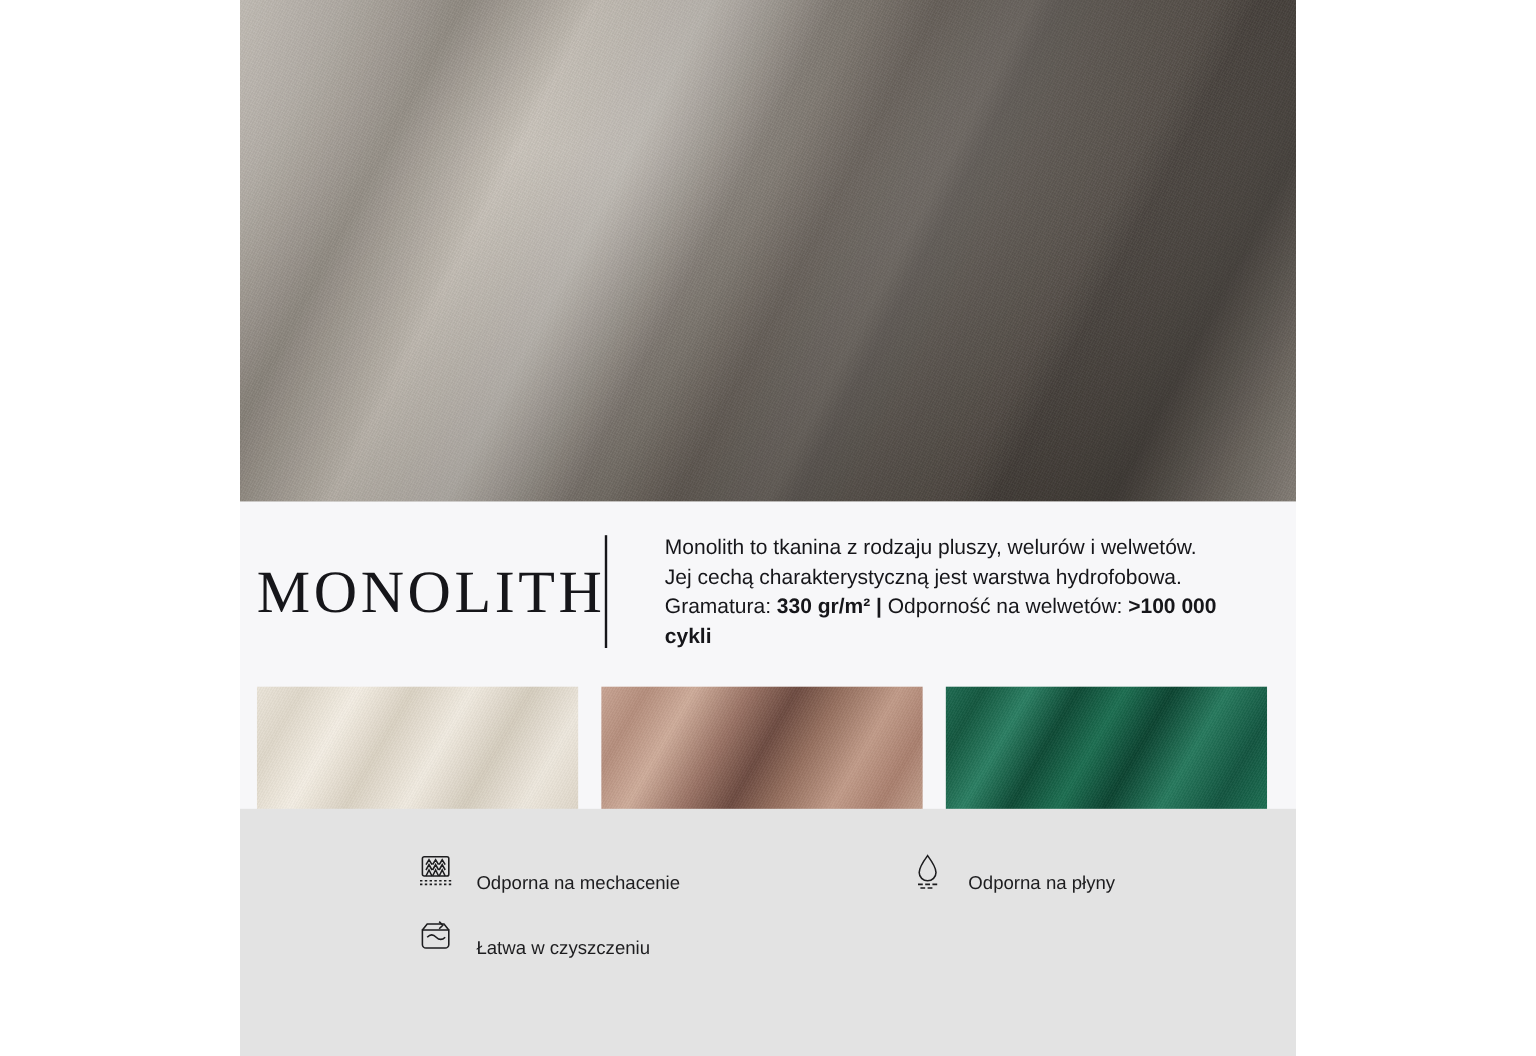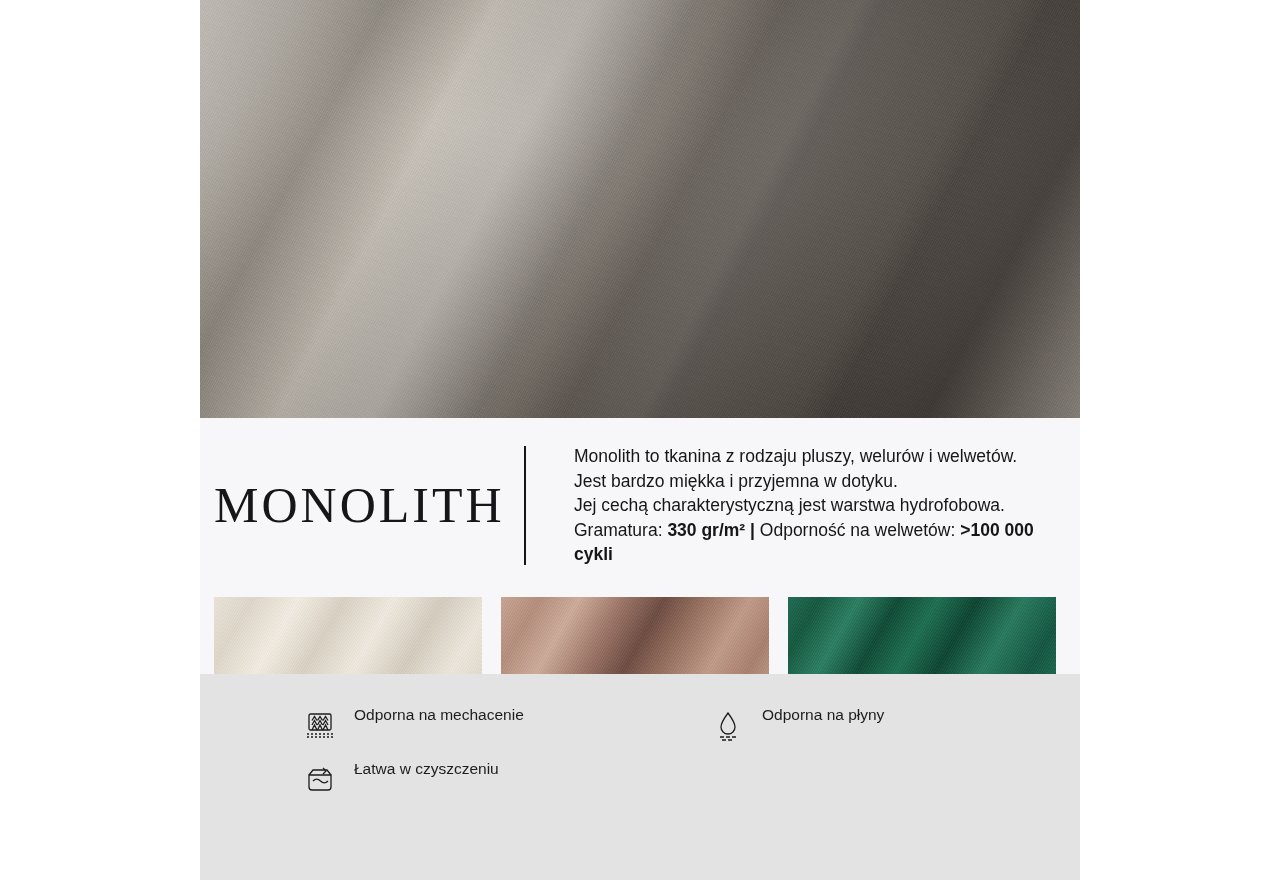--- a/index.html
+++ b/index.html
@@ -89,21 +89,21 @@
     background: #f7f7f9;
   }
   .brand {
     width: 290px;
     text-align: center;
     font-family: "Liberation Serif", serif;
     font-size: 50px;
     letter-spacing: 3px;
     color: #16161a;
     line-height: 1;
-    padding-right: 20px;
+    padding-right: 0;
   }
   .divider {
     width: 2px;
     align-self: stretch;
     background: #16161a;
     margin: 2px 22px 2px 0;
   }
   .desc {
     flex: 1;
     font-size: 17.5px;
@@ -151,24 +151,25 @@
     background: #e3e3e3;
     padding-top: 18px;
     box-sizing: border-box;
   }
   .feature-row {
     display: flex;
     margin: 14px 0 0 0;
   }
   .feature {
     display: flex;
-    align-items: flex-start;
+    align-items: flex-end;
     width: 50%;
     padding-left: 100px;
     box-sizing: border-box;
+    margin-left: 43px;
   }
   .feature .ficon {
     width: 40px;
     height: 40px;
     margin-right: 14px;
     flex: 0 0 40px;
     display: flex;
     align-items: center;
     justify-content: center;
   }
@@ -192,21 +193,20 @@
       <div class="weave"></div>
       <div class="sheen"></div>
       <div class="vignette"></div>
     </div>
 
     <div class="title-block">
       <div class="brand">MONOLITH</div>
       <div class="divider"></div>
       <div class="desc">
         <div>Monolith to tkanina z rodzaju pluszy, welurów i welwetów.</div>
-        <div>Jest bardzo miękka i przyjemna w dotyku.</div>
         <div>Jej cechą charakterystyczną jest warstwa hydrofobowa.</div>
         <div>
           <span>Gramatura: </span><span class="b">330 gr/m²</span><span class="b"> | </span><span>Odporność na welwetów: </span><span class="b">&gt;100 000 cykli</span>
         </div>
       </div>
     </div>
 
     <div class="swatches">
       <div class="swatch s-cream">
         <div class="s-base"></div>

